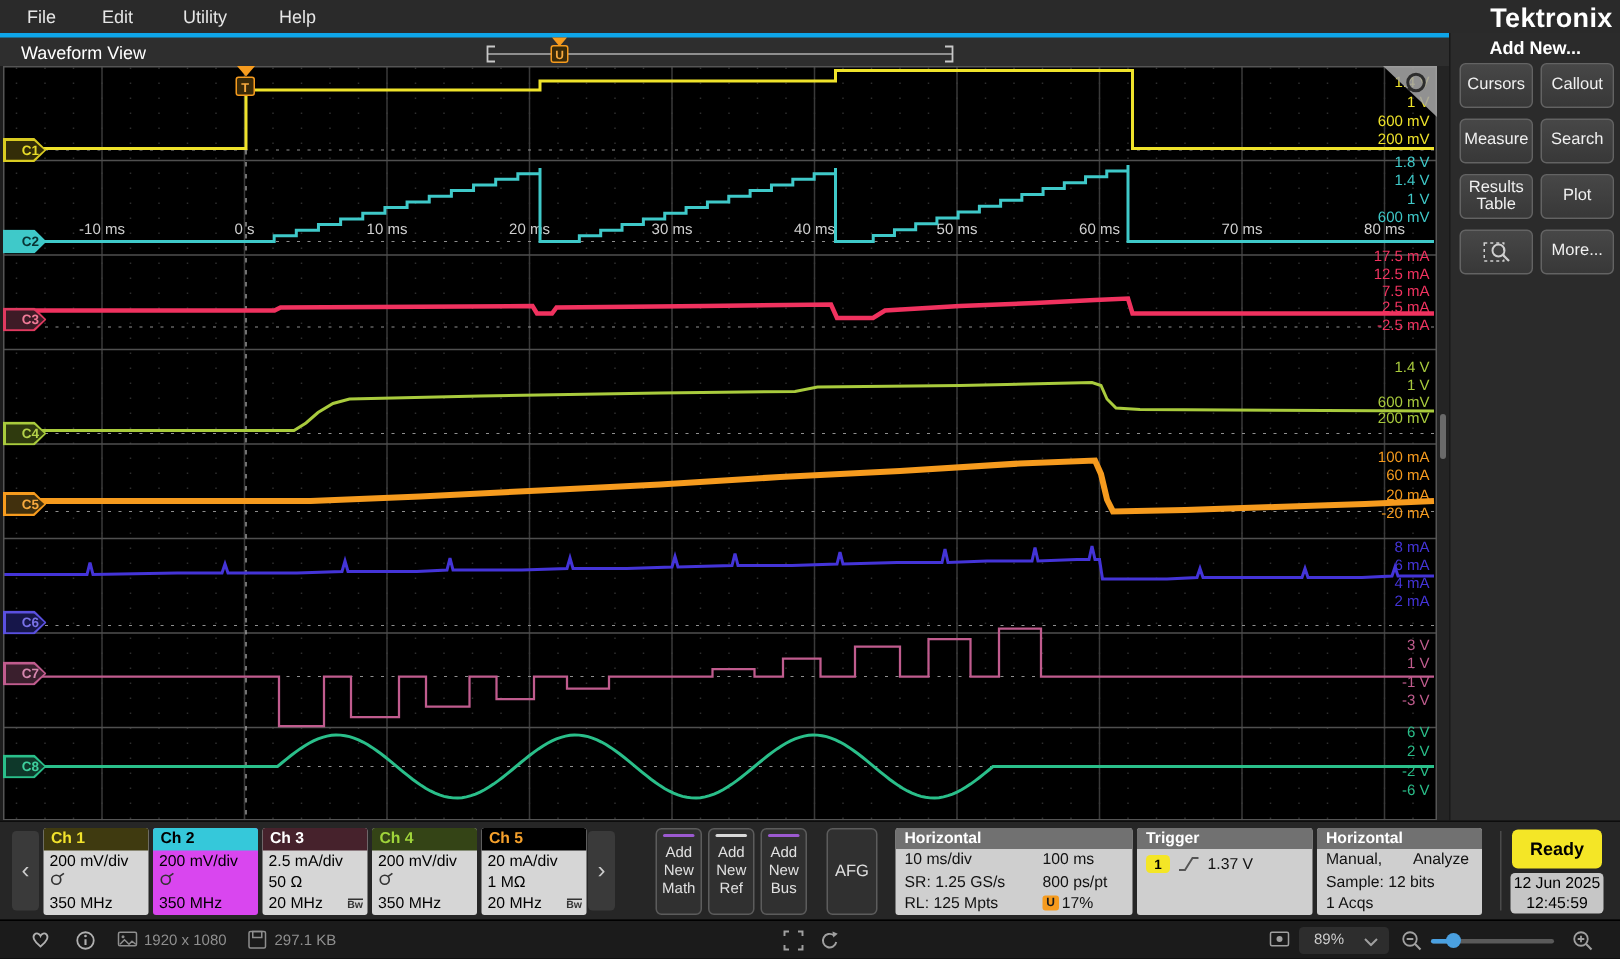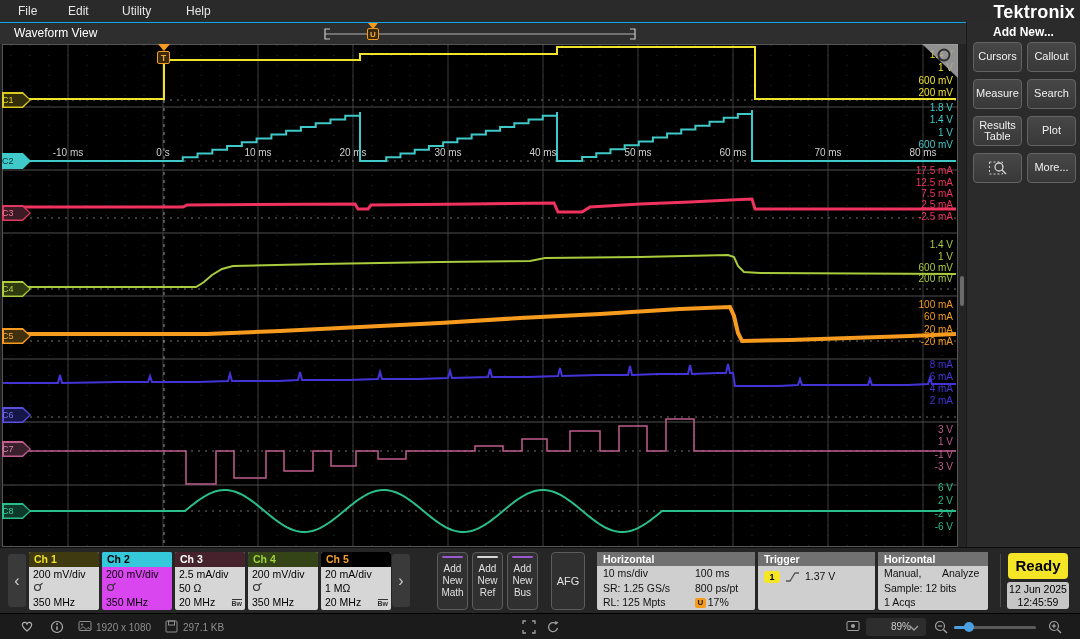--- a/index.html
+++ b/index.html
@@ -3,33 +3,33 @@
 <meta charset="utf-8">
 <style>
   html,body{margin:0;padding:0;background:#111;}
   .screen{position:relative;width:1080px;height:639px;background:#1d1d1d;overflow:hidden;
           font-family:"Liberation Sans","DejaVu Sans",sans-serif;-webkit-font-smoothing:antialiased;}
   
   .menubar{position:absolute;top:0;left:0;width:1080px;height:22px;background:#2a2a2a;}
   .menu-item{position:absolute;top:0;height:22px;line-height:22px;color:#e6e6e6;font-size:12px;padding:0 10px;cursor:default;}
   .logo{position:absolute;right:5px;top:2px;color:#fff;font-weight:bold;font-size:18px;letter-spacing:.2px;}
   
-  .tabstrip{position:absolute;top:22px;left:0;width:966px;height:22px;background:#2e2e2e;border-top:1px solid #0ea5e9;box-sizing:border-box;}
+  .tabstrip{position:absolute;top:22px;left:0;width:966px;height:22px;background:#2e2e2e;border-top:3px solid #0ea5e9;box-sizing:border-box;}
   .wvtitle{position:absolute;left:14px;top:3px;color:#fff;font-size:12px;}
   .minimap-svg{position:absolute;left:0;top:0;}
   .mm-tri{position:absolute;left:368px;top:0;width:0;height:0;border-left:5px solid transparent;border-right:5px solid transparent;border-top:6px solid #f69b1e;}
   .mm-box{position:absolute;left:367px;top:5px;width:12px;height:12px;background:#3a2a08;border:1.5px solid #f69b1e;border-radius:2px;
           color:#f6a93e;font-size:8px;font-weight:bold;text-align:center;line-height:12px;box-sizing:border-box;}
   
   .plot{position:absolute;top:44px;left:2px;width:956px;height:503px;background:#000;}
   .plot svg{display:block;}
   .chtag{position:absolute;width:29px;height:16px;}
   .chtag .fillbox{position:absolute;inset:1.5px;}
   .chtag,.chtag .fillbox{clip-path:polygon(0 0,72% 0,100% 50%,72% 100%,0 100%);}
-  .chtag span{position:absolute;left:0;top:0;width:24px;text-align:left;font-size:9px;font-weight:normal;line-height:16px;}
+  .chtag span{position:absolute;left:0;top:0;width:24px;text-align:right;font-size:9px;font-weight:bold;line-height:16px;}
   .trig-tri{position:absolute;left:158px;top:44px;width:0;height:0;border-left:6px solid transparent;border-right:6px solid transparent;border-top:7px solid #f69b1e;}
   .trig-box{position:absolute;left:157px;top:51px;width:13px;height:13px;background:#3a2a08;border:1.5px solid #f69b1e;border-radius:2px;
             color:#f6a93e;font-size:8.5px;font-weight:bold;text-align:center;line-height:12px;box-sizing:border-box;}
   .corner-zoom{position:absolute;left:922px;top:44px;width:36px;height:34px;clip-path:polygon(0 0,100% 0,100% 100%);background:rgba(165,165,165,.88);}
   .vscroll{position:absolute;left:958px;top:44px;width:8px;height:503px;background:#242424;}
   .vscroll .grip{position:absolute;left:2px;top:232px;width:4px;height:30px;background:#6a6a6a;border-radius:2px;}
   
   .rightpanel{position:absolute;left:966px;top:22px;width:114px;height:525px;background:#2b2b2b;border-left:1px solid #191919;box-sizing:border-box;}
   .panel-title{position:absolute;top:3px;left:0;width:100%;text-align:center;color:#fff;font-weight:bold;font-size:12px;}
   .btngrid{position:absolute;top:20px;left:6px;width:104px;display:grid;grid-template-columns:49px 49px;gap:7px 5px;}
@@ -48,27 +48,27 @@
   .afg{position:absolute;left:551px;top:4px;width:34px;height:58px;background:#303030;border:1px solid #5c5c5c;border-radius:4px;box-sizing:border-box;
        color:#e0e0e0;font-size:11px;display:flex;align-items:center;justify-content:center;}
   .gpanel{position:absolute;top:4px;height:58px;background:#cfcfcf;border-radius:2px;overflow:hidden;}
   .gpanel .hd{height:14px;background:#717171;color:#fff;font-size:10.5px;font-weight:bold;line-height:14px;padding-left:6px;}
   .gpanel .bd{font-size:10.5px;color:#111;line-height:14.5px;padding-left:6px;}
   .grow{display:flex;}
   .grow .l{width:92px;}
   .ubadge{display:inline-block;background:#f69b1e;color:#1a1a1a;font-size:8px;font-weight:bold;border-radius:2px;padding:0 2.5px;margin-right:2px;line-height:10px;vertical-align:1px;}
   .tsrc{display:inline-block;width:16px;height:12px;background:#f4e626;border-radius:3px;color:#000;font-size:9px;font-weight:bold;text-align:center;line-height:12px;margin-right:5px;vertical-align:middle;}
   .vdivider{position:absolute;left:1000px;top:6px;width:1px;height:53px;background:#4a4a4a;}
-  .ready{position:absolute;left:1008px;top:5px;width:60px;height:26px;background:#f4e626;border-radius:4px;color:#000;font-weight:bold;font-size:15px;text-align:center;line-height:26px;}
+  .ready{position:absolute;left:1008px;top:5px;width:60px;height:26px;background:#f4e626;border-radius:4px;color:#000;font-weight:bold;font-size:12px;text-align:center;line-height:26px;}
   .datetime{position:absolute;left:1007px;top:34px;width:62px;height:27px;background:#c6c6c6;border-radius:3px;color:#000;font-size:10.5px;text-align:center;line-height:13px;padding-top:1px;box-sizing:border-box;}
   
   .statusbar{position:absolute;top:613px;left:0;width:1080px;height:26px;background:#1b1b1b;border-top:1px solid #000;box-sizing:border-box;}
   .sb-ico{position:absolute;top:6px;}
   .sb-txt{position:absolute;top:8px;color:#8f8f8f;font-size:10px;}
-  .pctbox{position:absolute;left:866px;top:4px;width:60px;height:18px;background:#2d2d2d;border-radius:3px;color:#ccc;font-size:10px;line-height:18px;text-align:center;padding-left:10px;box-sizing:border-box;}
+  .pctbox{position:absolute;left:866px;top:4px;width:60px;height:18px;background:#2d2d2d;border-radius:3px;color:#ccc;font-size:10px;line-height:18px;text-align:left;padding-left:10px;box-sizing:border-box;}
   .pctbox svg{position:absolute;right:7px;top:7px;}
   .sl-track{position:absolute;left:954px;top:12px;width:82px;height:3px;background:#5a5a5a;border-radius:2px;}
   .sl-fill{position:absolute;left:954px;top:12px;width:14px;height:3px;background:#4aa0e0;border-radius:2px;}
   .sl-thumb{position:absolute;left:964px;top:8px;width:10px;height:10px;background:#4aa0e0;border-radius:50%;}
 </style>
 </head>
 <body>
 
 <div class="screen">
 

